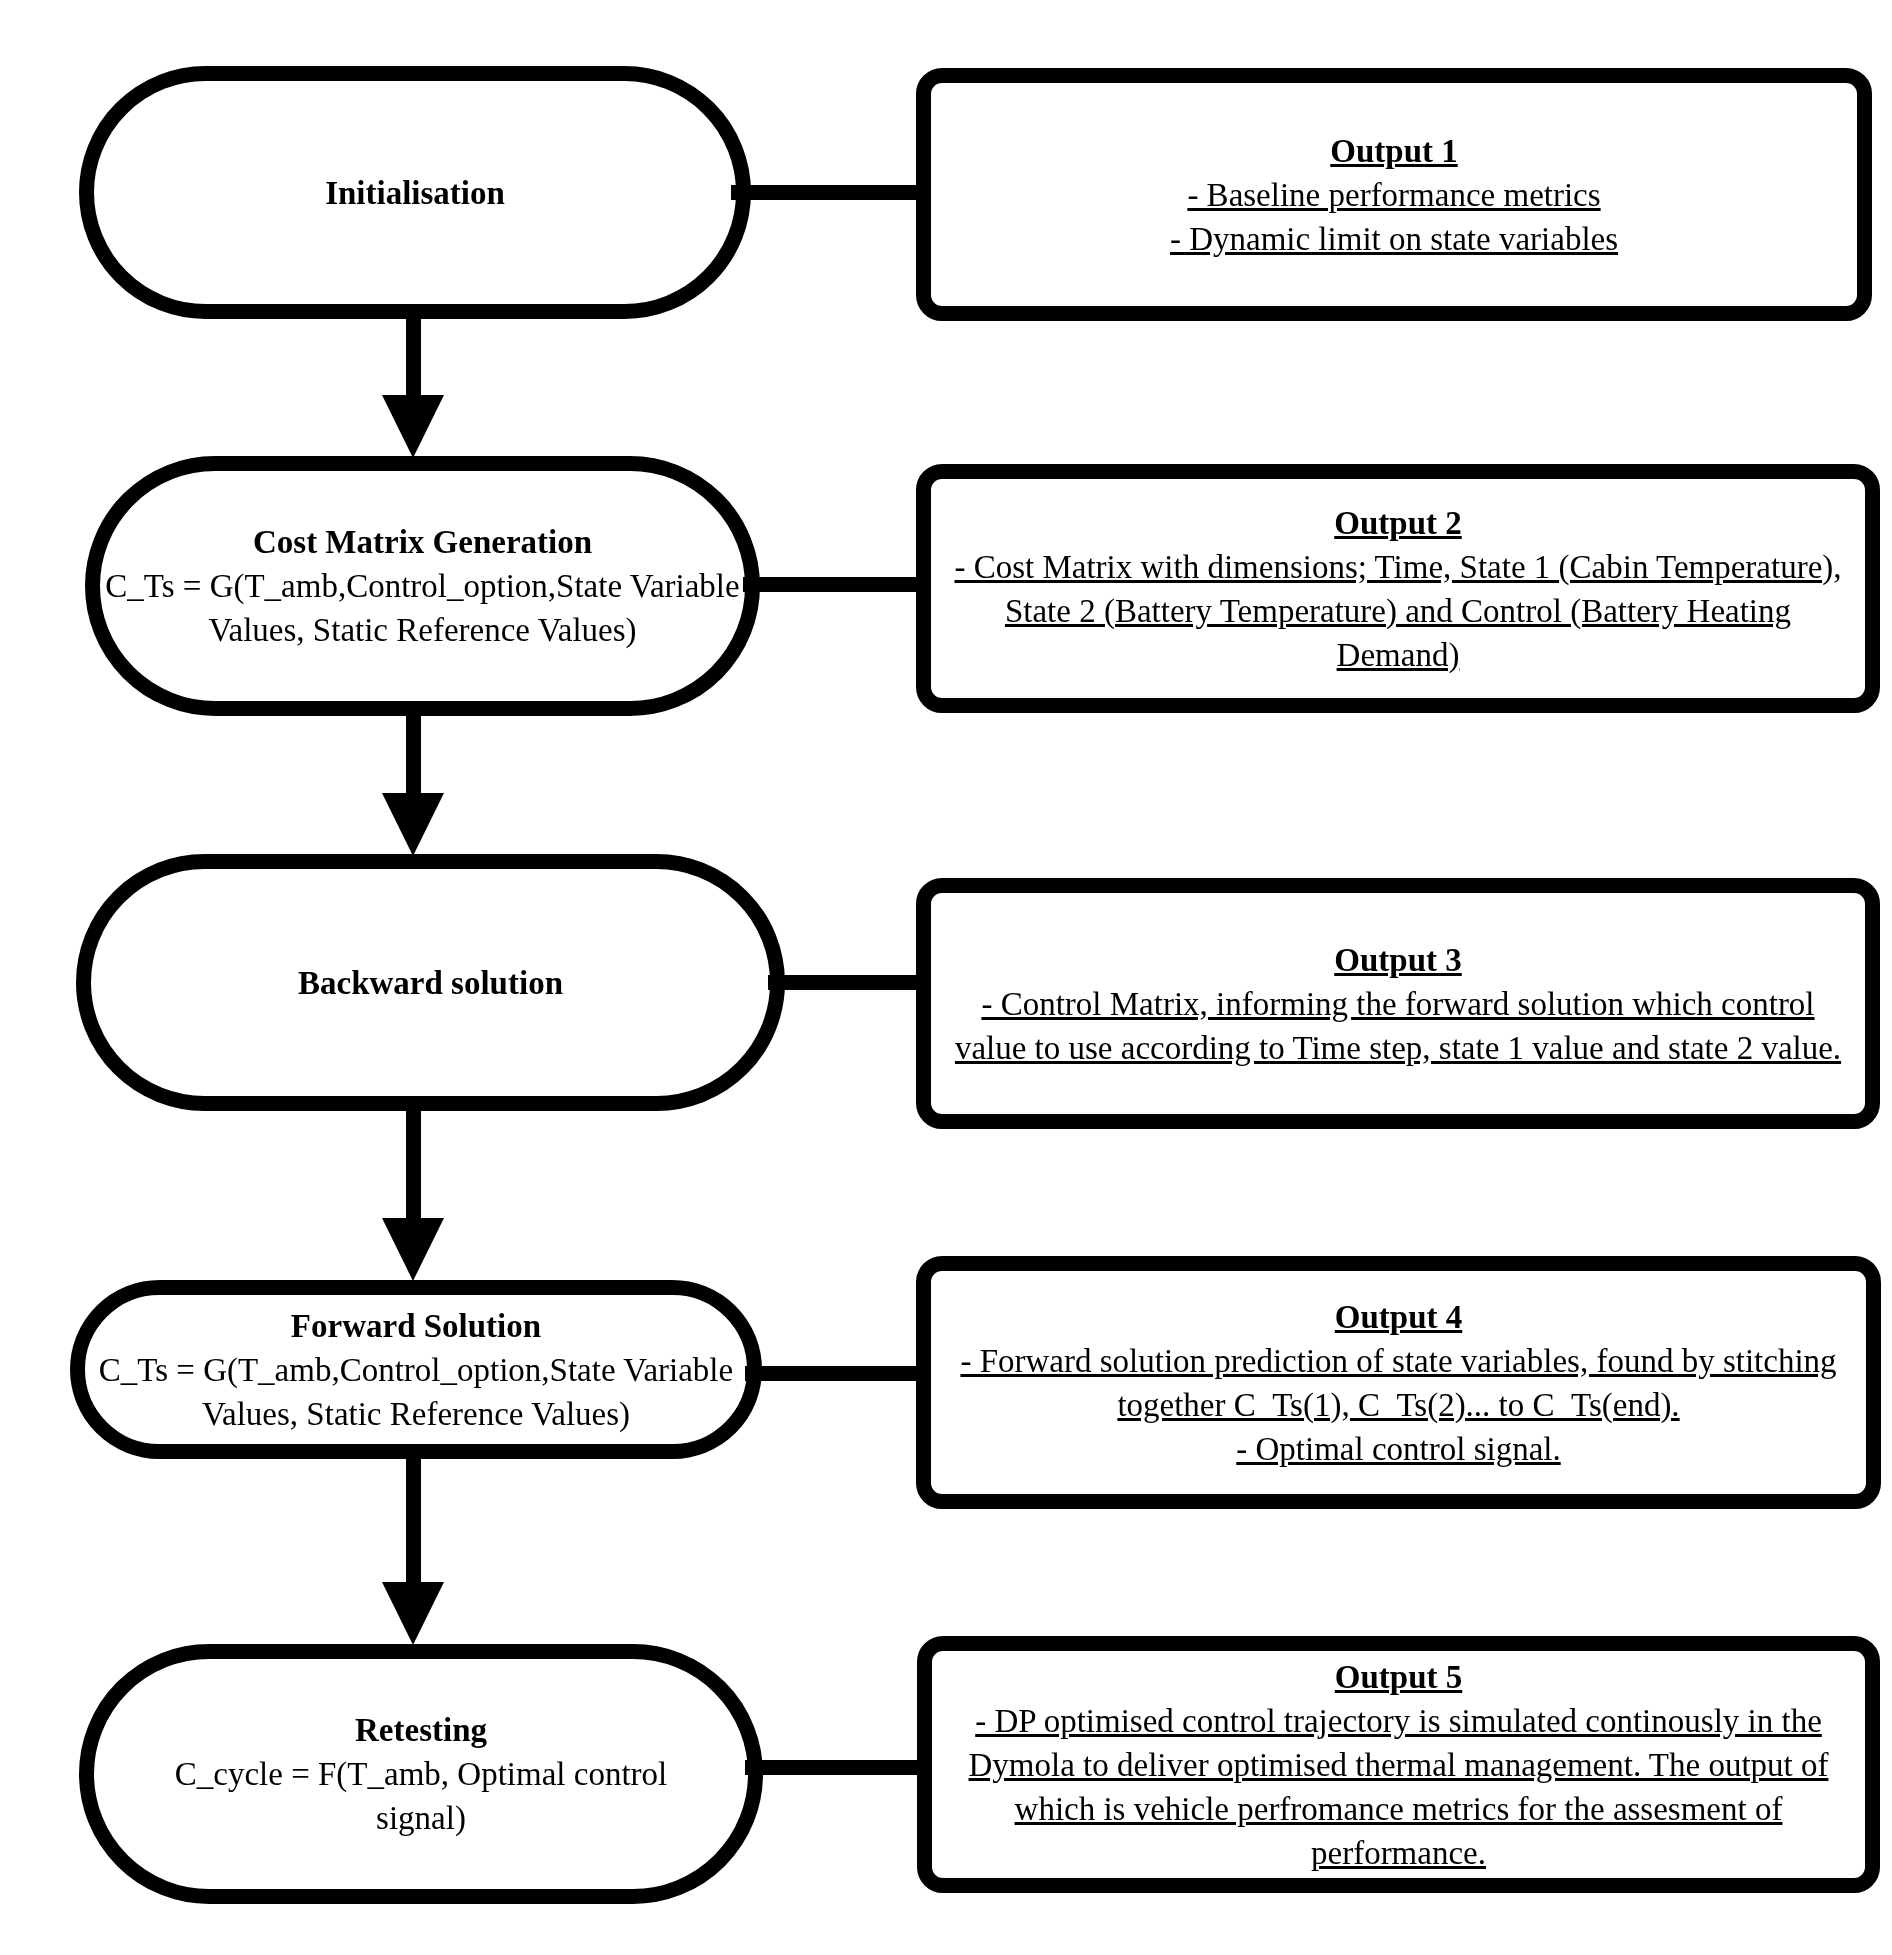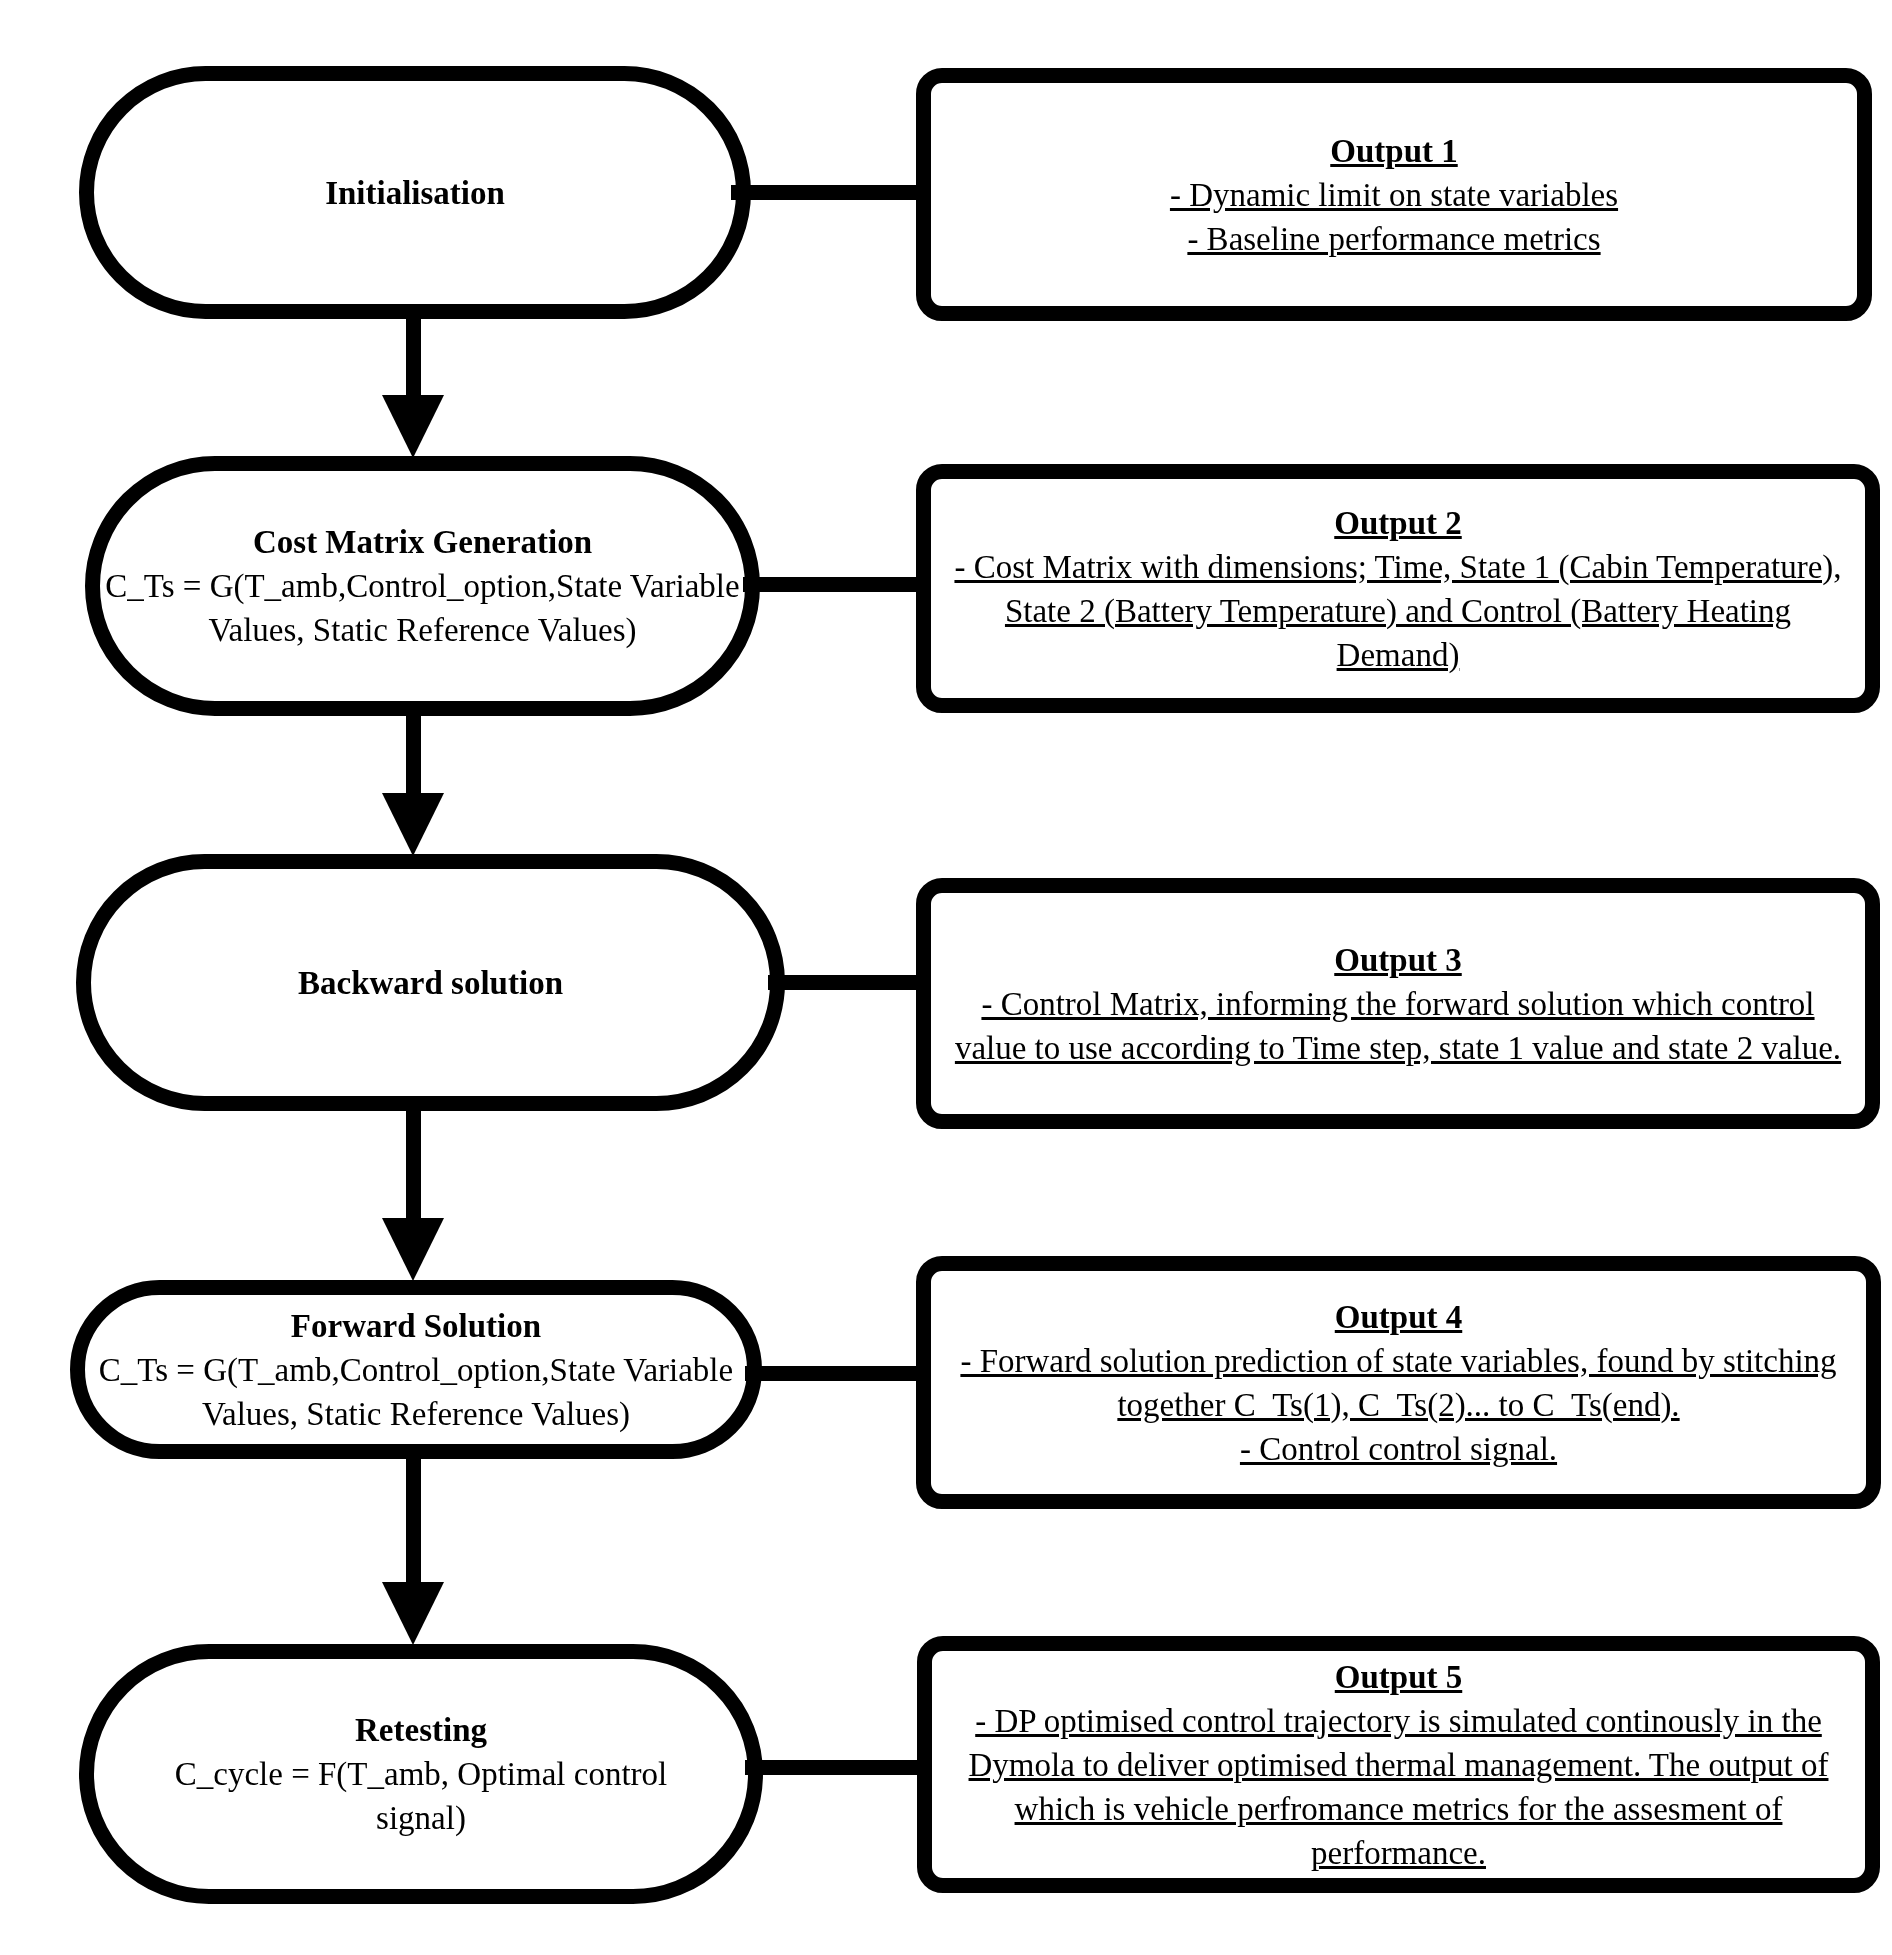--- a/index.html
+++ b/index.html
@@ -70,22 +70,22 @@
 
   <div class="pill" style="left:43px;top:66px;width:672px;height:253px">
     <div class="txt" style="width:666px">
       <div class="t">Initialisation</div>
     </div>
   </div>
   <div class="hline" style="left:695px;top:185px;width:201px"></div>
   <div class="obox" style="left:880px;top:68px;width:956px;height:253px">
     <div class="txt2">
       <div class="t">Output 1</div>
+      <p class="b">- Baseline performance metrics</p>
       <p class="b">- Dynamic limit on state variables</p>
-      <p class="b">- Baseline performance metrics</p>
     </div>
   </div>
   <div class="vshaft" style="left:370px;top:317px;height:78px"></div>
   <div class="vhead" style="left:346px;top:395px"></div>
 
   <div class="pill" style="left:49px;top:456px;width:675px;height:260px">
     <div class="txt" style="width:655px">
       <div class="t">Cost Matrix Generation</div>
       <div class="b">C_Ts = G(T_amb,Control_option,State Variable Values, Static Reference Values)</div>
     </div>
@@ -119,21 +119,21 @@
     <div class="txt" style="width:655px">
       <div class="t">Forward Solution</div>
       <div class="b">C_Ts =  G(T_amb,Control_option,State Variable Values, Static Reference Values)</div>
     </div>
   </div>
   <div class="hline" style="left:709px;top:1366px;width:187px"></div>
   <div class="obox" style="left:880px;top:1256px;width:965px;height:253px">
     <div class="txt2">
       <div class="t">Output 4</div>
       <p class="b">- Forward solution prediction of state variables, found by stitching together C_Ts(1), C_Ts(2)... to C_Ts(end).</p>
-      <p class="b">- Control control signal.</p>
+      <p class="b">- Optimal control signal.</p>
     </div>
   </div>
   <div class="vshaft" style="left:370px;top:1458px;height:124px"></div>
   <div class="vhead" style="left:346px;top:1582px"></div>
 
   <div class="pill" style="left:43px;top:1644px;width:684px;height:260px">
     <div class="txt" style="width:586px">
       <div class="t">Retesting</div>
       <div class="b">C_cycle = F(T_amb, Optimal control signal)</div>
     </div>

